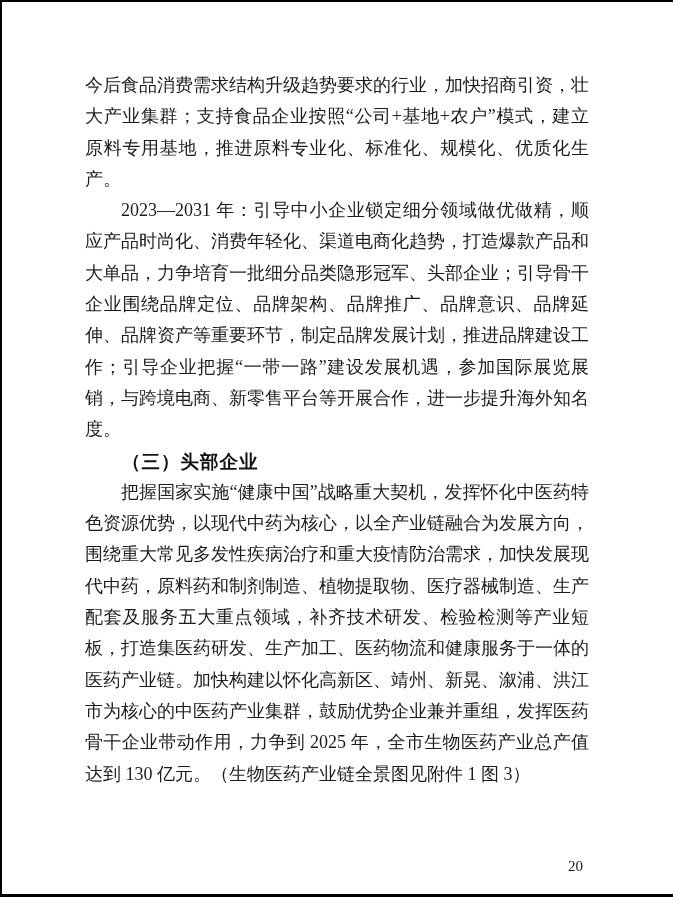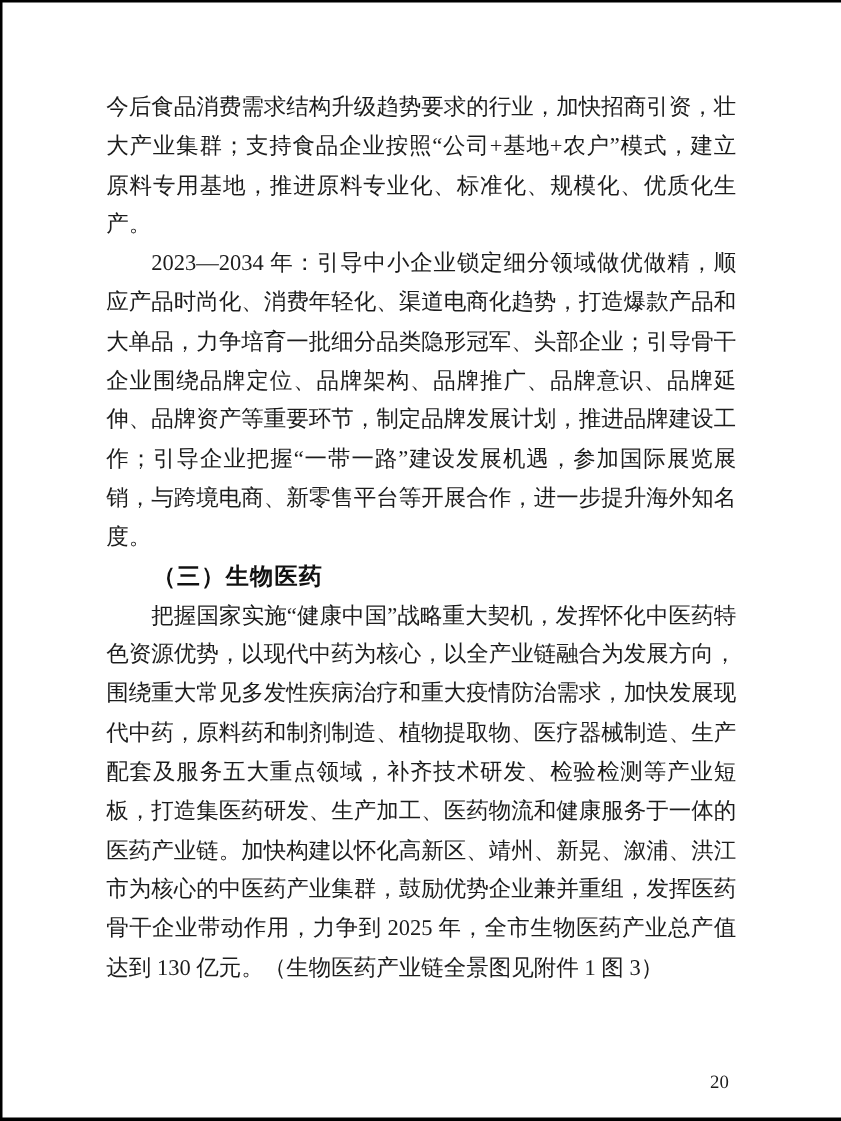--- a/index.html
+++ b/index.html
@@ -63,19 +63,19 @@
     color: #1c1c1c;
   }
 </style>
 </head>
 <body>
 
 <div class="canvas">
   <div class="page">
     <div class="content">
       <p class="para">今后食品消费需求结构升级趋势要求的行业，加快招商引资，壮大产业集群；支持食品企业按照“公司+基地+农户”模式，建立原料专用基地，推进原料专业化、标准化、规模化、优质化生产。</p>
-      <p class="para indent">2023—2034 年：引导中小企业锁定细分领域做优做精，顺应产品时尚化、消费年轻化、渠道电商化趋势，打造爆款产品和大单品，力争培育一批细分品类隐形冠军、头部企业；引导骨干企业围绕品牌定位、品牌架构、品牌推广、品牌意识、品牌延伸、品牌资产等重要环节，制定品牌发展计划，推进品牌建设工作；引导企业把握“一带一路”建设发展机遇，参加国际展览展销，与跨境电商、新零售平台等开展合作，进一步提升海外知名度。</p>
-      <h3 class="heading">（三）生物医药</h3>
+      <p class="para indent">2023—2031 年：引导中小企业锁定细分领域做优做精，顺应产品时尚化、消费年轻化、渠道电商化趋势，打造爆款产品和大单品，力争培育一批细分品类隐形冠军、头部企业；引导骨干企业围绕品牌定位、品牌架构、品牌推广、品牌意识、品牌延伸、品牌资产等重要环节，制定品牌发展计划，推进品牌建设工作；引导企业把握“一带一路”建设发展机遇，参加国际展览展销，与跨境电商、新零售平台等开展合作，进一步提升海外知名度。</p>
+      <h3 class="heading">（三）头部企业</h3>
       <p class="para indent">把握国家实施“健康中国”战略重大契机，发挥怀化中医药特色资源优势，以现代中药为核心，以全产业链融合为发展方向，围绕重大常见多发性疾病治疗和重大疫情防治需求，加快发展现代中药，原料药和制剂制造、植物提取物、医疗器械制造、生产配套及服务五大重点领域，补齐技术研发、检验检测等产业短板，打造集医药研发、生产加工、医药物流和健康服务于一体的医药产业链。加快构建以怀化高新区、靖州、新晃、溆浦、洪江市为核心的中医药产业集群，鼓励优势企业兼并重组，发挥医药骨干企业带动作用，力争到 2025 年，全市生物医药产业总产值达到 130 亿元。（生物医药产业链全景图见附件 1 图 3）</p>
     </div>
     <div class="page-number">20</div>
   </div>
 </div>
 
 </body></html>

